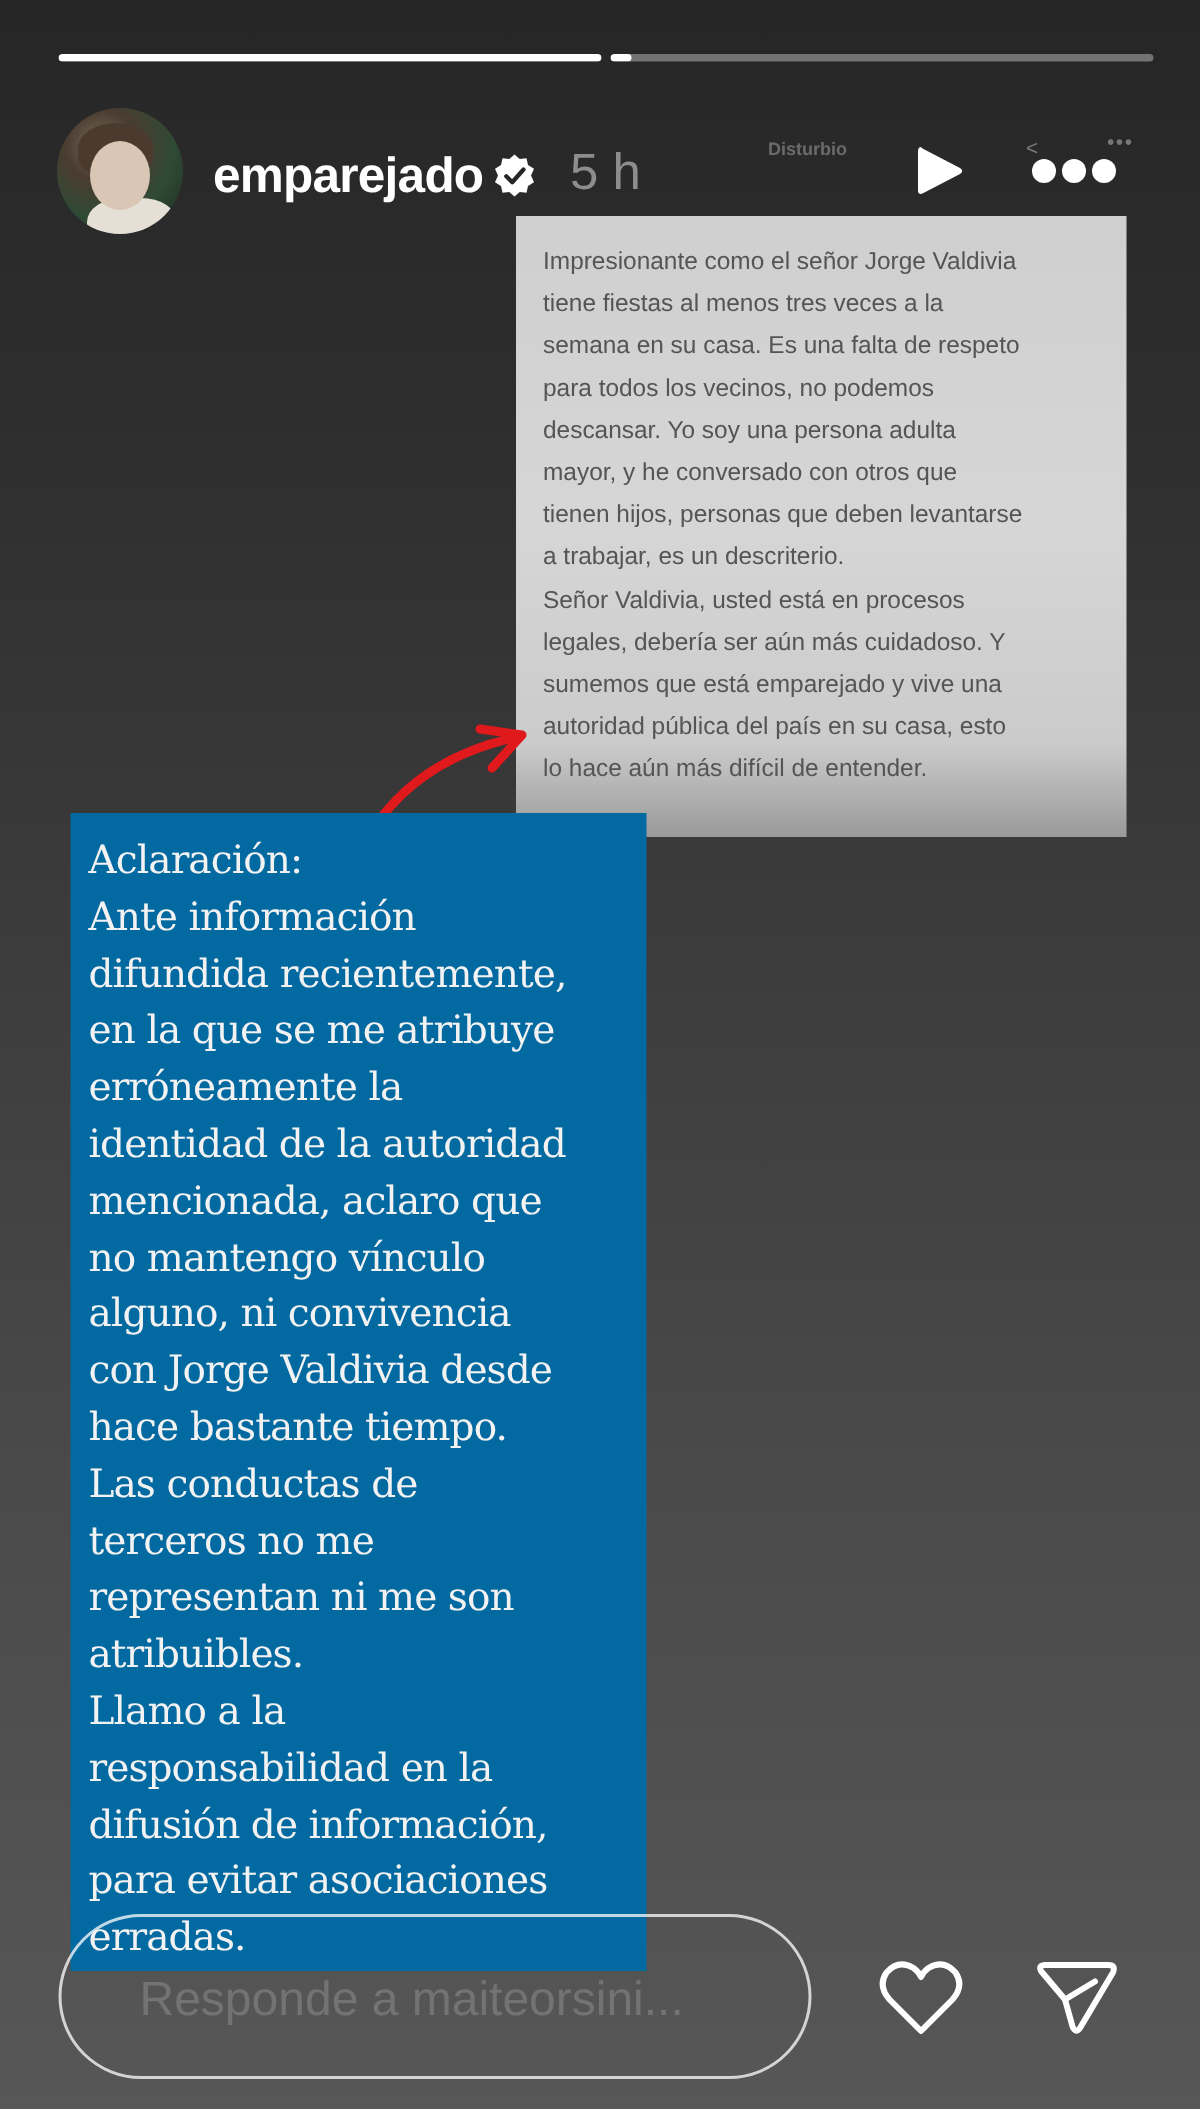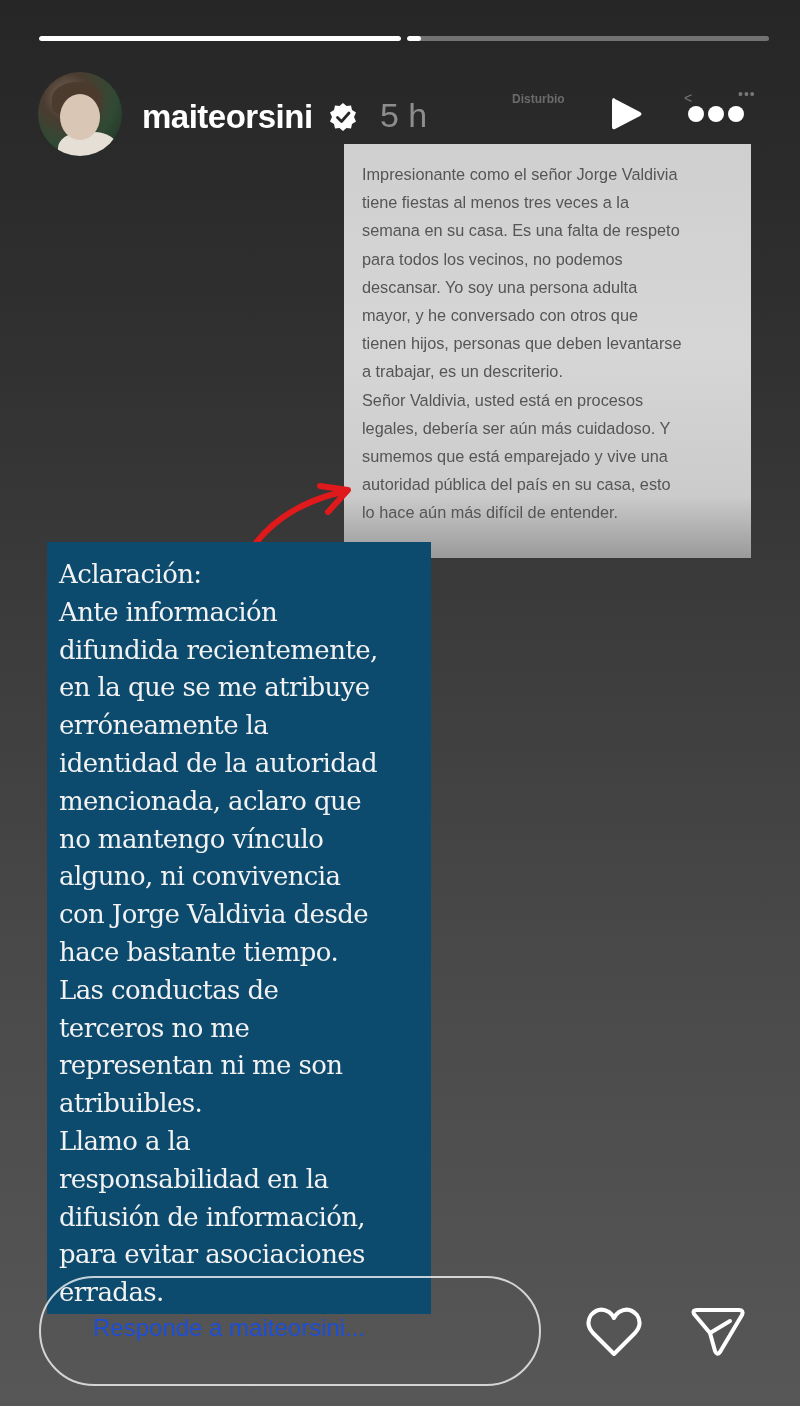--- a/index.html
+++ b/index.html
@@ -27,25 +27,25 @@
   .more-btn span { width: 16px; height: 16px; border-radius: 50%; background: #fff; display: block; }
   .share-faint { position: absolute; left: 646px; top: 18px; color: #777; font-size: 14px; }
   .dots-faint { position: absolute; left: 700px; top: 14px; color: #777; font-size: 14px; letter-spacing: 1px; }
 
   .quote-card { position: absolute; left: 344px; top: 144px; width: 407px; height: 414px;
     background: linear-gradient(180deg, #cfcfcf 0%, #d6d6d6 50%, #cbcbcb 85%, #9a9a9a 100%); }
   .quote-text { position: absolute; left: 18px; top: 16px; width: 410px; color: #555; font-size: 16.3px; line-height: 28.2px; white-space: pre-line; }
 
   .arrow { position: absolute; left: 232px; top: 478px; width: 130px; height: 100px; }
 
-  .black-box { position: absolute; left: 47px; top: 542px; width: 384px; height: 772px; background: #0c4a6e; }
+  .black-box { position: absolute; left: 47px; top: 542px; width: 384px; height: 772px; background: #0369a1; }
   .black-text { position: absolute; left: 12px; top: 14px; width: 372px; color: #f2f2f2; font-family: "DejaVu Serif", serif; font-size: 26px; line-height: 37.8px; white-space: pre-line; letter-spacing: -0.6px; }
 
   .reply-box { position: absolute; left: 39px; top: 1276px; width: 502px; height: 110px; border: 2px solid rgba(255,255,255,0.75); border-radius: 60px; box-sizing: border-box; cursor: text; }
-  .reply-placeholder { position: absolute; left: 52px; top: 36px; color: #1d4ed8; font-size: 24px; }
+  .reply-placeholder { position: absolute; left: 52px; top: 36px; color: #737373; font-size: 32px; }
   .like-btn { position: absolute; left: 584px; top: 1304px; width: 60px; height: 56px; cursor: pointer; }
   .send-btn { position: absolute; left: 688px; top: 1304px; width: 60px; height: 56px; cursor: pointer; }
 </style>
 </head>
 <body>
 
 <div class="progress">
   <div class="seg">
       <div class="fill" style="width:100%"></div>
     </div>
@@ -53,21 +53,21 @@
       <div class="fill" style="width:4%"></div>
     </div>
 </div>
 
 <div class="header">
   <div class="avatar">
     <div class="hair"></div>
       <div class="shirt"></div>
       <div class="face"></div>
   </div>
-  <div class="username">maiteorsini</div>
+  <div class="username">emparejado</div>
   <svg class="verified" viewBox="0 0 30 30">
     <path d="M15 1 L18.5 4 L23 3.5 L24 8 L28 10.5 L26 15 L28 19.5 L24 22 L23 26.5 L18.5 26 L15 29 L11.5 26 L7 26.5 L6 22 L2 19.5 L4 15 L2 10.5 L6 8 L7 3.5 L11.5 4 Z" fill="#fff"></path>
     <path d="M9.5 15.5 L13.5 19.5 L21 11" stroke="#262626" stroke-width="2.8" fill="none" stroke-linecap="round" stroke-linejoin="round"></path>
   </svg>
   <div class="time">5 h</div>
   <div class="audio-label">Disturbio</div>
   <svg class="play-btn" viewBox="0 0 40 40">
     <path d="M8 4 Q6 4 6 7 L6 33 Q6 36 9 35 L34 22 Q37 20 34 18 L9 5 Z" fill="#fff"></path>
   </svg>
   <div class="share-faint">&lt;</div>

